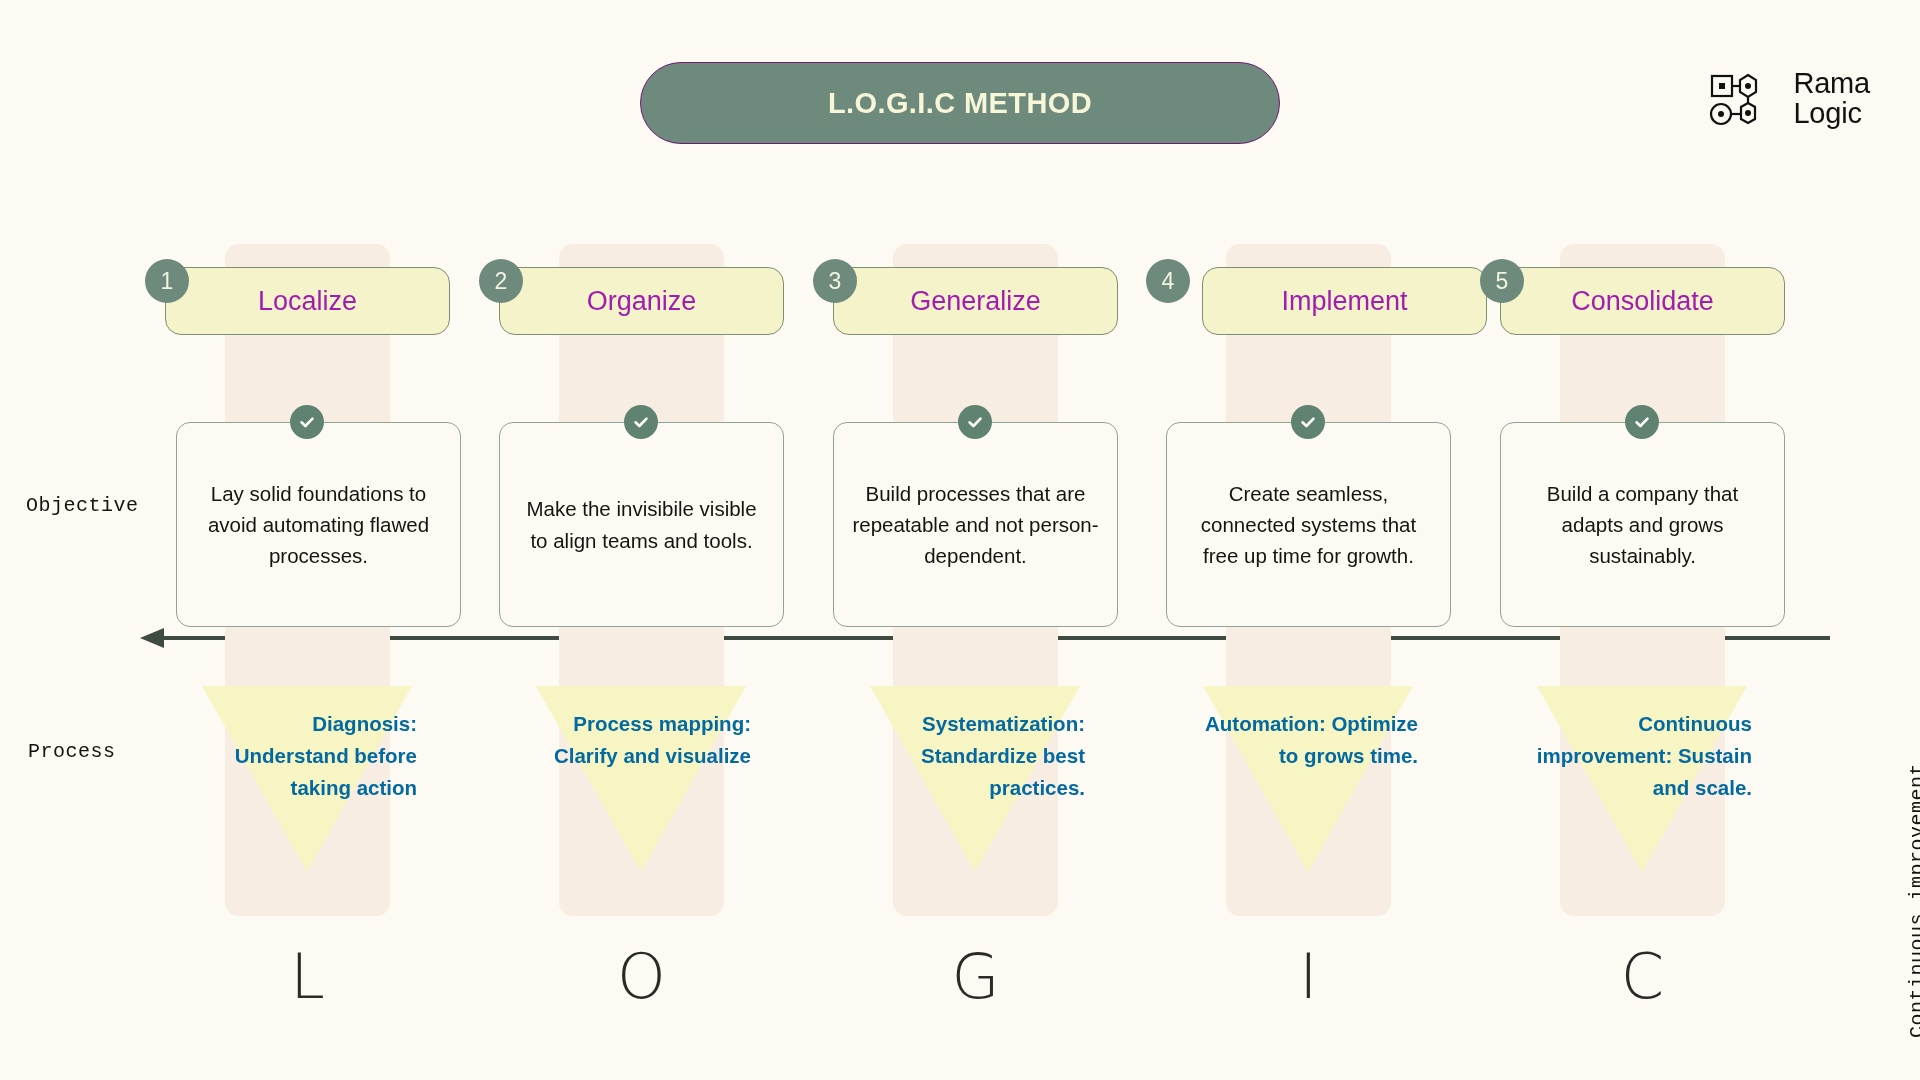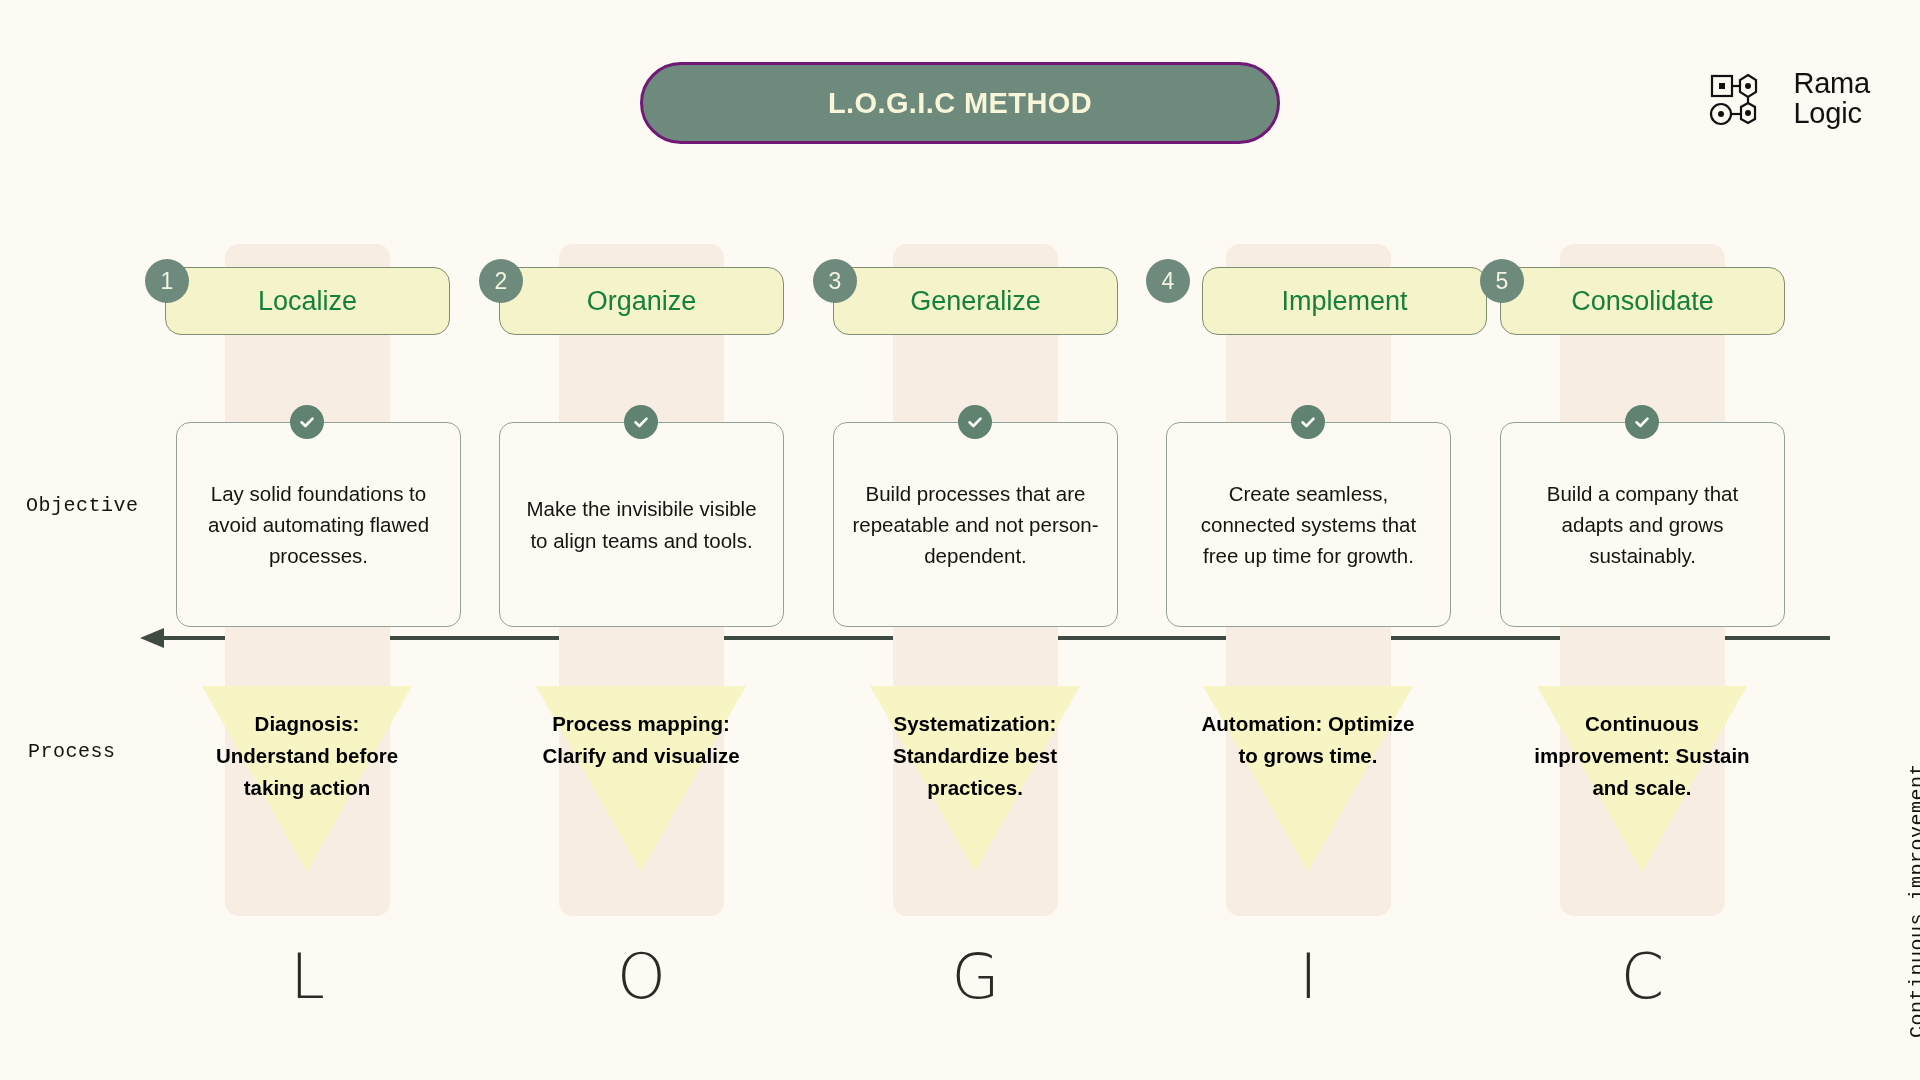--- a/index.html
+++ b/index.html
@@ -20,21 +20,21 @@
   }
 
   
   .title-pill {
     position: absolute;
     left: 640px;
     top: 62px;
     width: 640px;
     height: 82px;
     background: #6d8a7c;
-    border: 3px solid #701a75;
+    border: 1px solid #701a75;
     border-radius: 42px;
     display: flex;
     align-items: center;
     justify-content: center;
     color: #f7f6d8;
     font-size: 29px;
     font-weight: bold;
     letter-spacing: 0.4px;
   }
 
@@ -122,21 +122,21 @@
     position: absolute;
     top: 267px;
     width: 285px;
     height: 68px;
     background: #f4f3c9;
     border: 1.6px solid #7e8f72;
     border-radius: 16px;
     display: flex;
     align-items: center;
     justify-content: center;
-    color: #15803d;
+    color: #a21caf;
     font-size: 27px;
     z-index: 5;
   }
 
   
   .obj-card {
     position: absolute;
     top: 422px;
     width: 285px;
     height: 205px;
@@ -177,25 +177,25 @@
     width: 0; height: 0;
     border-left: 105px solid transparent;
     border-right: 105px solid transparent;
     border-top: 186px solid #f7f5c4;
     z-index: 2;
   }
   .act-text {
     position: absolute;
     top: 708px;
     width: 220px;
-    text-align: center;
+    text-align: right;
     font-size: 20.5px;
     line-height: 1.55;
     font-weight: bold;
-    color: #000000;
+    color: #0369a1;
     z-index: 3;
   }
 
   
   .big-letter {
     position: absolute;
     top: 940px;
     width: 165px;
     text-align: center;
     font-size: 62px;

